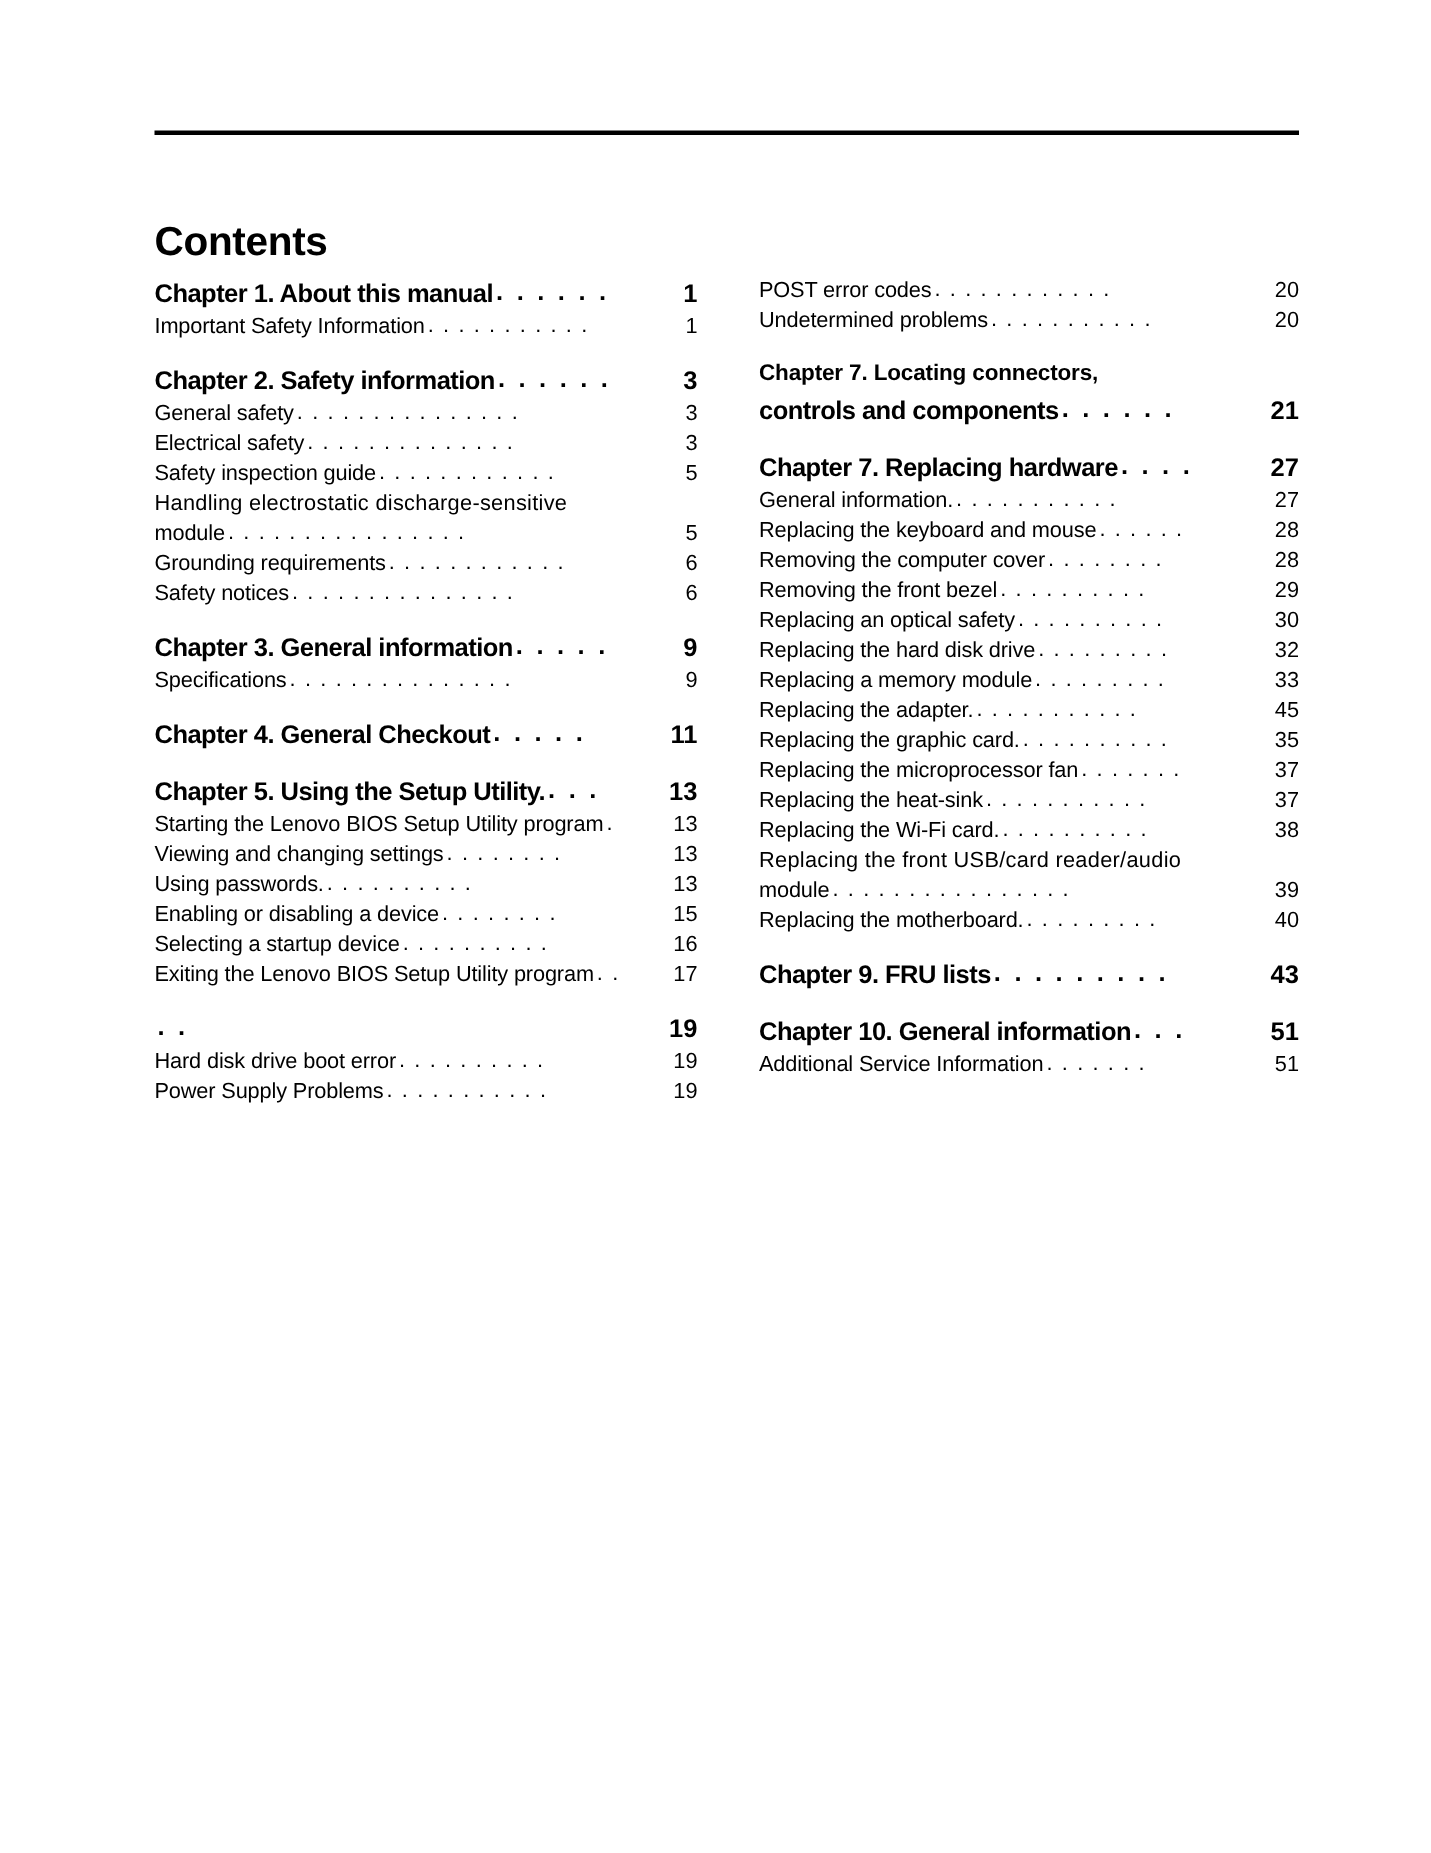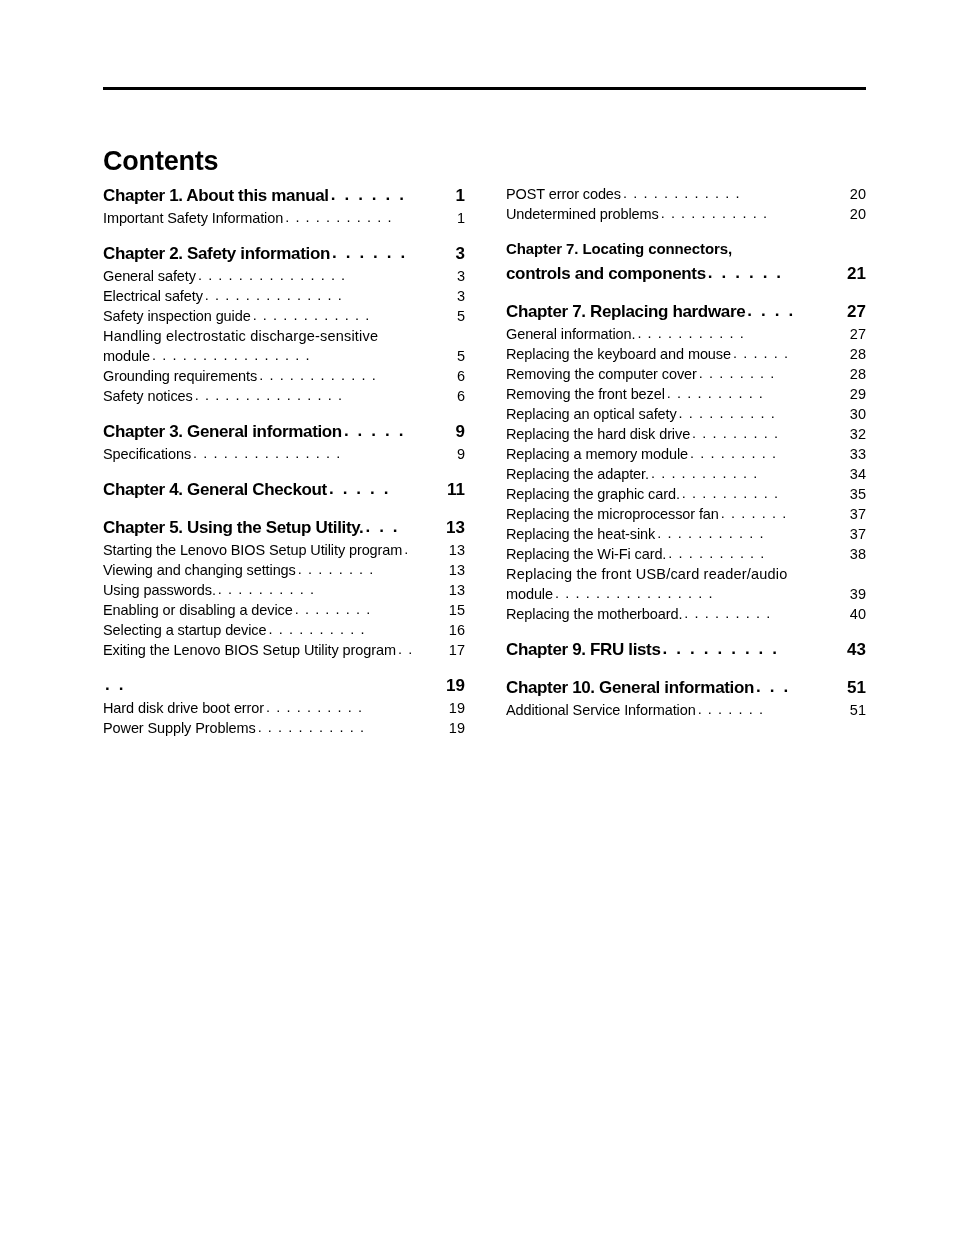--- a/index.html
+++ b/index.html
@@ -388,21 +388,21 @@
           <div class="line">
             <span class="label">Replacing a memory module</span>
             <span class="leaders">.........</span>
             <span class="pageno">33</span>
           </div>
         </div>
         <div class="entry sub">
           <div class="line">
             <span class="label">Replacing the adapter.</span>
             <span class="leaders">...........</span>
-            <span class="pageno">34</span>
+            <span class="pageno">45</span>
           </div>
         </div>
         <div class="entry sub">
           <div class="line">
             <span class="label">Replacing the graphic card.</span>
             <span class="leaders">..........</span>
             <span class="pageno">35</span>
           </div>
         </div>
         <div class="entry sub">

